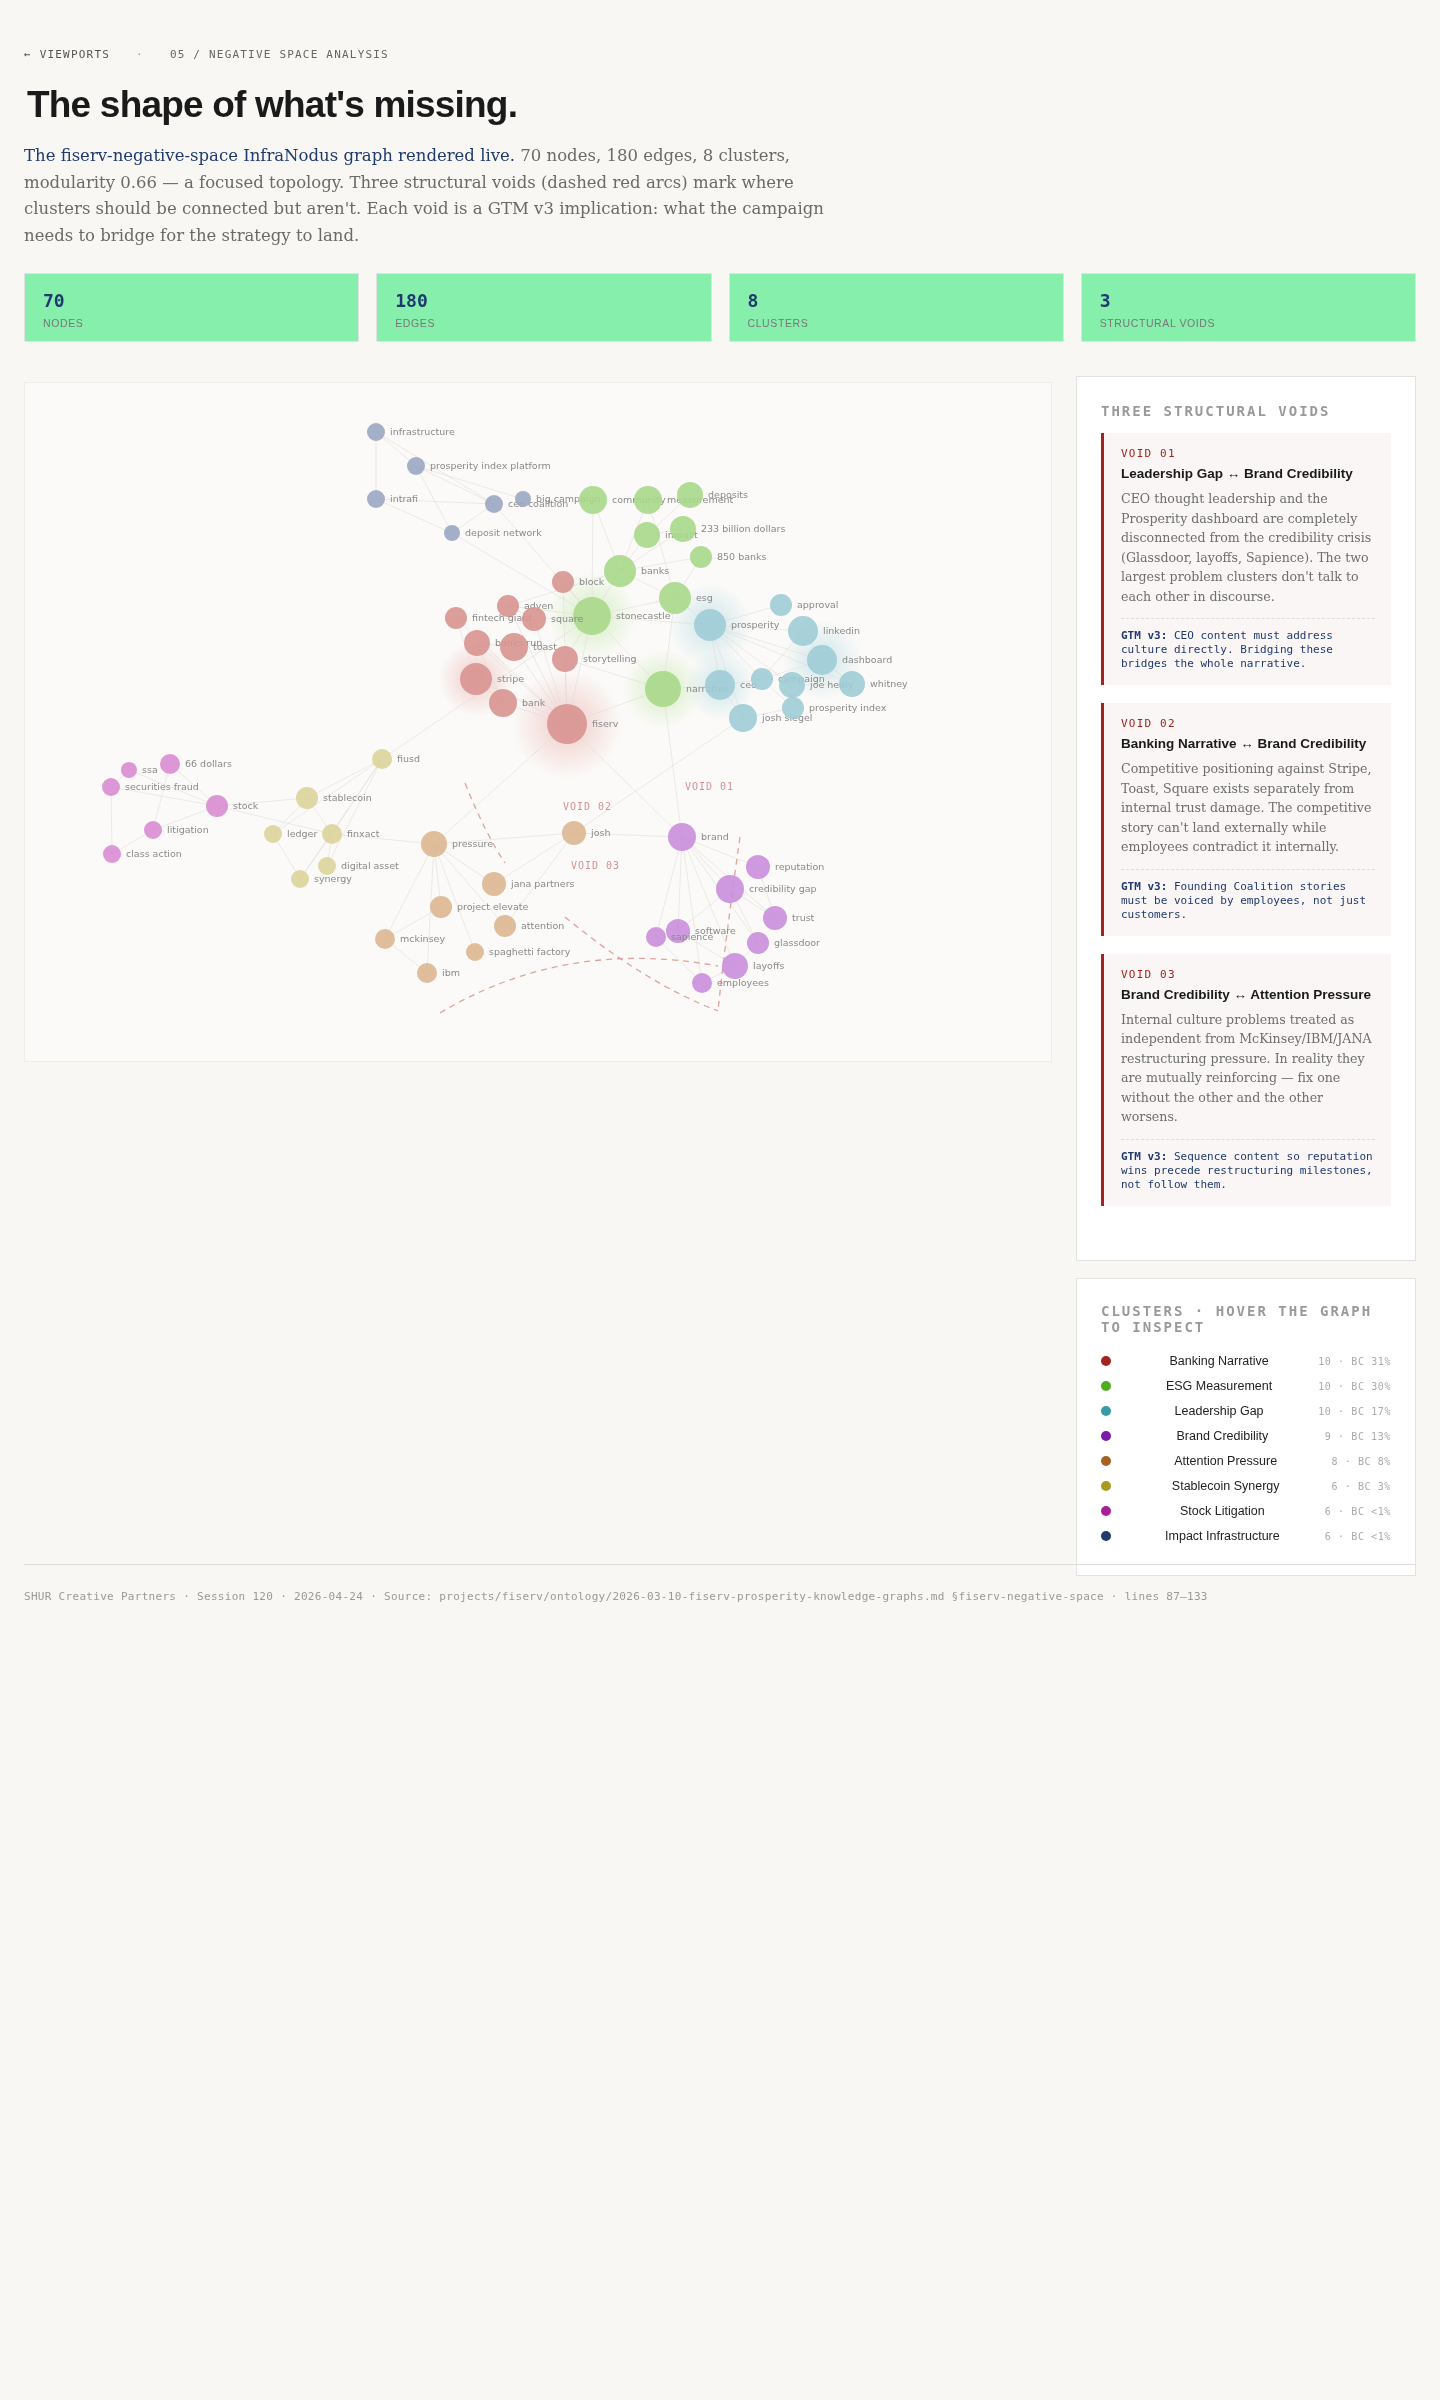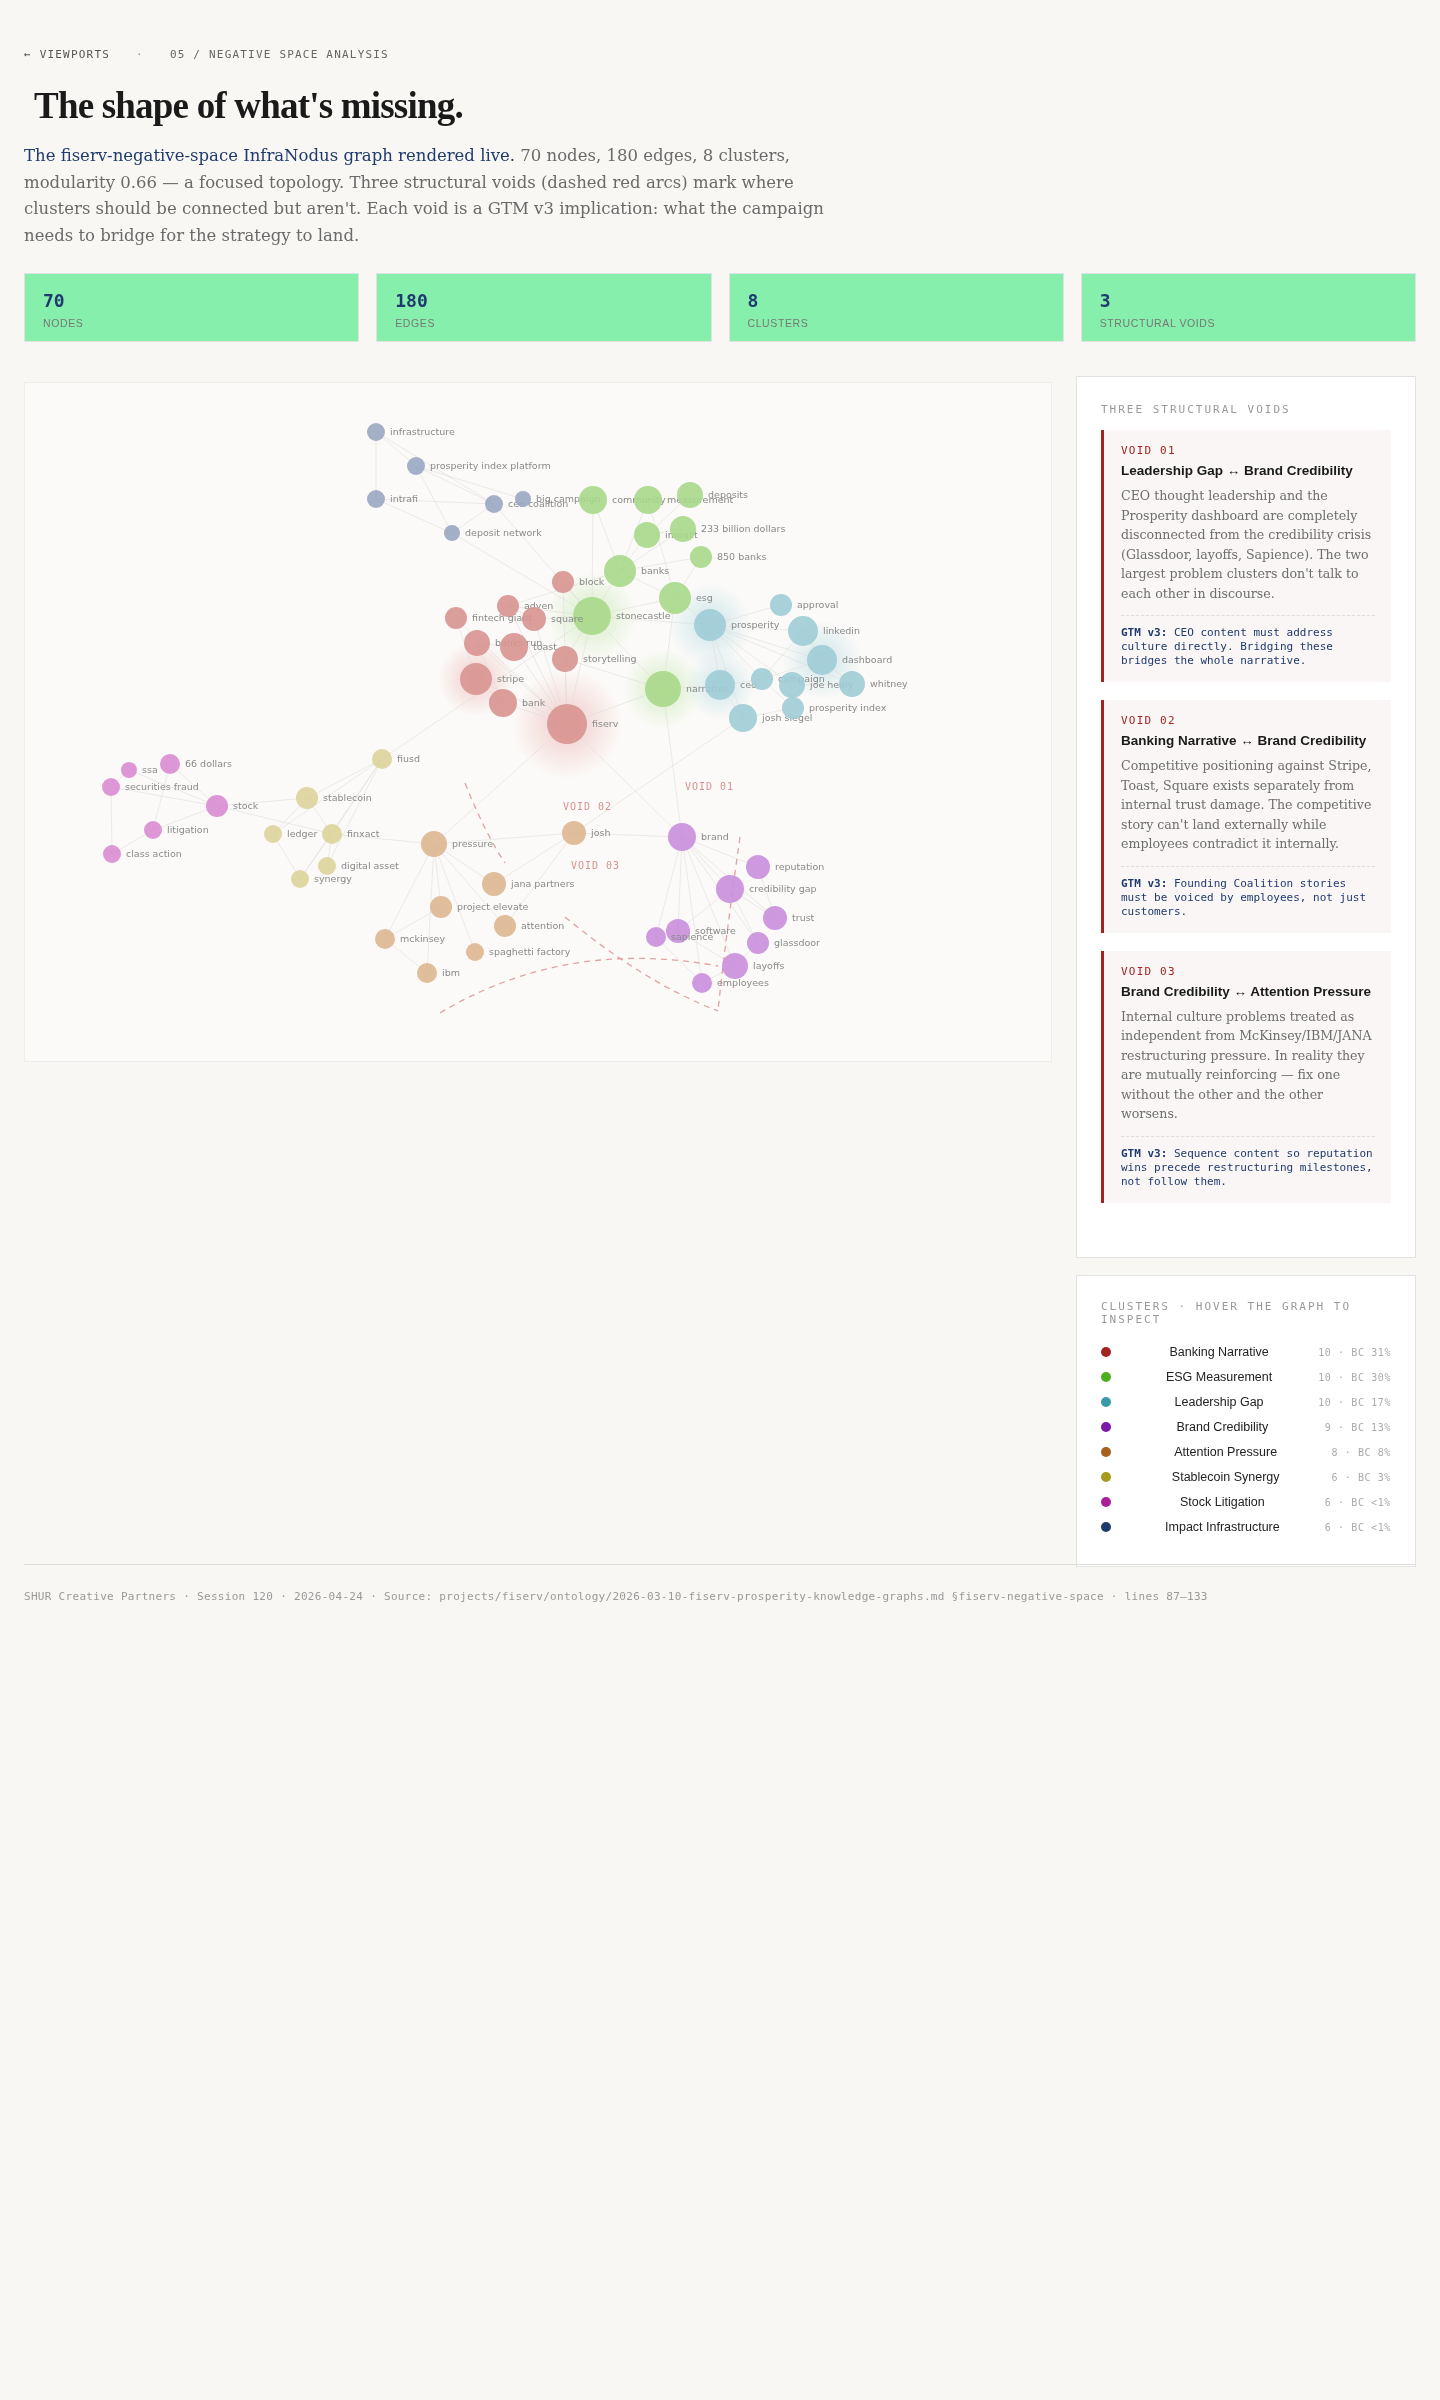--- a/index.html
+++ b/index.html
@@ -6,37 +6,37 @@
   html, body { width: 1440px; height: 2400px; background: #f8f7f3; }
   body { font-family: "Liberation Sans", sans-serif; color: #1a1a1a; position: relative; }
   .mono { font-family: "DejaVu Sans Mono", "Liberation Mono", monospace; }
   .serif { font-family: "DejaVu Serif", "Liberation Serif", serif; }
   .wrap { position: absolute; left: 24px; top: 0; width: 1392px; }
 
   .breadcrumb { position: absolute; top: 48px; left: 0; font-size: 11px; letter-spacing: 1.2px; color: #666; text-transform: uppercase; display: flex; gap: 20px; align-items: flex-end; }
   .breadcrumb a { color: #555; text-decoration: none; cursor: pointer; }
   .breadcrumb .dot { color: #999; margin: 0 6px; }
 
-  .page-title { position: absolute; top: 84px; left: 10px; font-size: 37px; font-weight: 700; letter-spacing: -0.8px; color: #1a1a1a; font-family: Liberation Serif, serif; }
+  .page-title { position: absolute; top: 84px; left: 3px; font-size: 37px; font-weight: 700; letter-spacing: -0.8px; color: #1a1a1a; }
   .intro { position: absolute; top: 143px; left: 0; width: 820px; font-size: 16.5px; line-height: 26.5px; color: #6a6a6a; }
   .intro .lead { color: #1f3a6e; font-weight: 500; }
 
   .stats { position: absolute; top: 273px; left: 0; width: 1392px; display: flex; gap: 17px; }
   .stat { flex: 1; height: 69px; background: #86efac; border: 1px solid #e2e2e0; padding: 16px 18px; }
   .stat .val { font-size: 18px; font-weight: 700; color: #1f3a6e; }
   .stat .lbl { font-size: 10.5px; letter-spacing: 0.6px; color: #777; margin-top: 6px; text-transform: uppercase; }
 
   .graph-box { position: absolute; top: 382px; left: 0; width: 1028px; height: 680px; background: #fbfaf8; border: 1px solid #eeede9; }
   .graph-box svg { position: absolute; left: 0; top: 0; }
   .node-label { font-family: "DejaVu Sans", sans-serif; font-size: 9.5px; fill: #8a8a8a; }
   .void-label { font-family: "DejaVu Sans Mono", monospace; font-size: 10px; fill: #d69290; letter-spacing: 1px; }
 
   .side { position: absolute; left: 1052px; width: 340px; }
   .panel { background: #fff; border: 1px solid #e2e2e0; padding: 26px 24px 24px 24px; }
-  .panel-title { font-size: 11px; letter-spacing: 2px; color: #999; text-transform: uppercase; margin-bottom: 14px; }
+  .panel-title { font-size: 14px; letter-spacing: 2px; color: #999; text-transform: uppercase; margin-bottom: 14px; font-weight: bold; }
   .void-card { background: #f9f6f5; border-left: 3px solid #a3241f; padding: 14px 16px 14px 17px; margin-bottom: 18px; }
   .void-num { font-size: 11px; letter-spacing: 1.2px; color: #a3241f; }
   .void-title { font-size: 13.5px; font-weight: 700; color: #1a1a1a; margin-top: 6px; }
   .void-body { font-size: 12.6px; line-height: 19.5px; color: #6e6e6e; margin-top: 8px; }
   .void-gtm { border-top: 1px dashed #ddd; margin-top: 12px; padding-top: 10px; font-size: 11px; line-height: 14px; color: #1f3a6e; }
   .void-gtm b { font-weight: 700; }
 
   .cluster-row { display: flex; align-items: center; height: 25px; font-size: 12.5px; text-align: center; }
   .cluster-row .swatch { width: 10px; height: 10px; border-radius: 50%; margin-right: 9px; flex: 0 0 auto; }
   .cluster-row .name { flex: 1; color: #222; }

